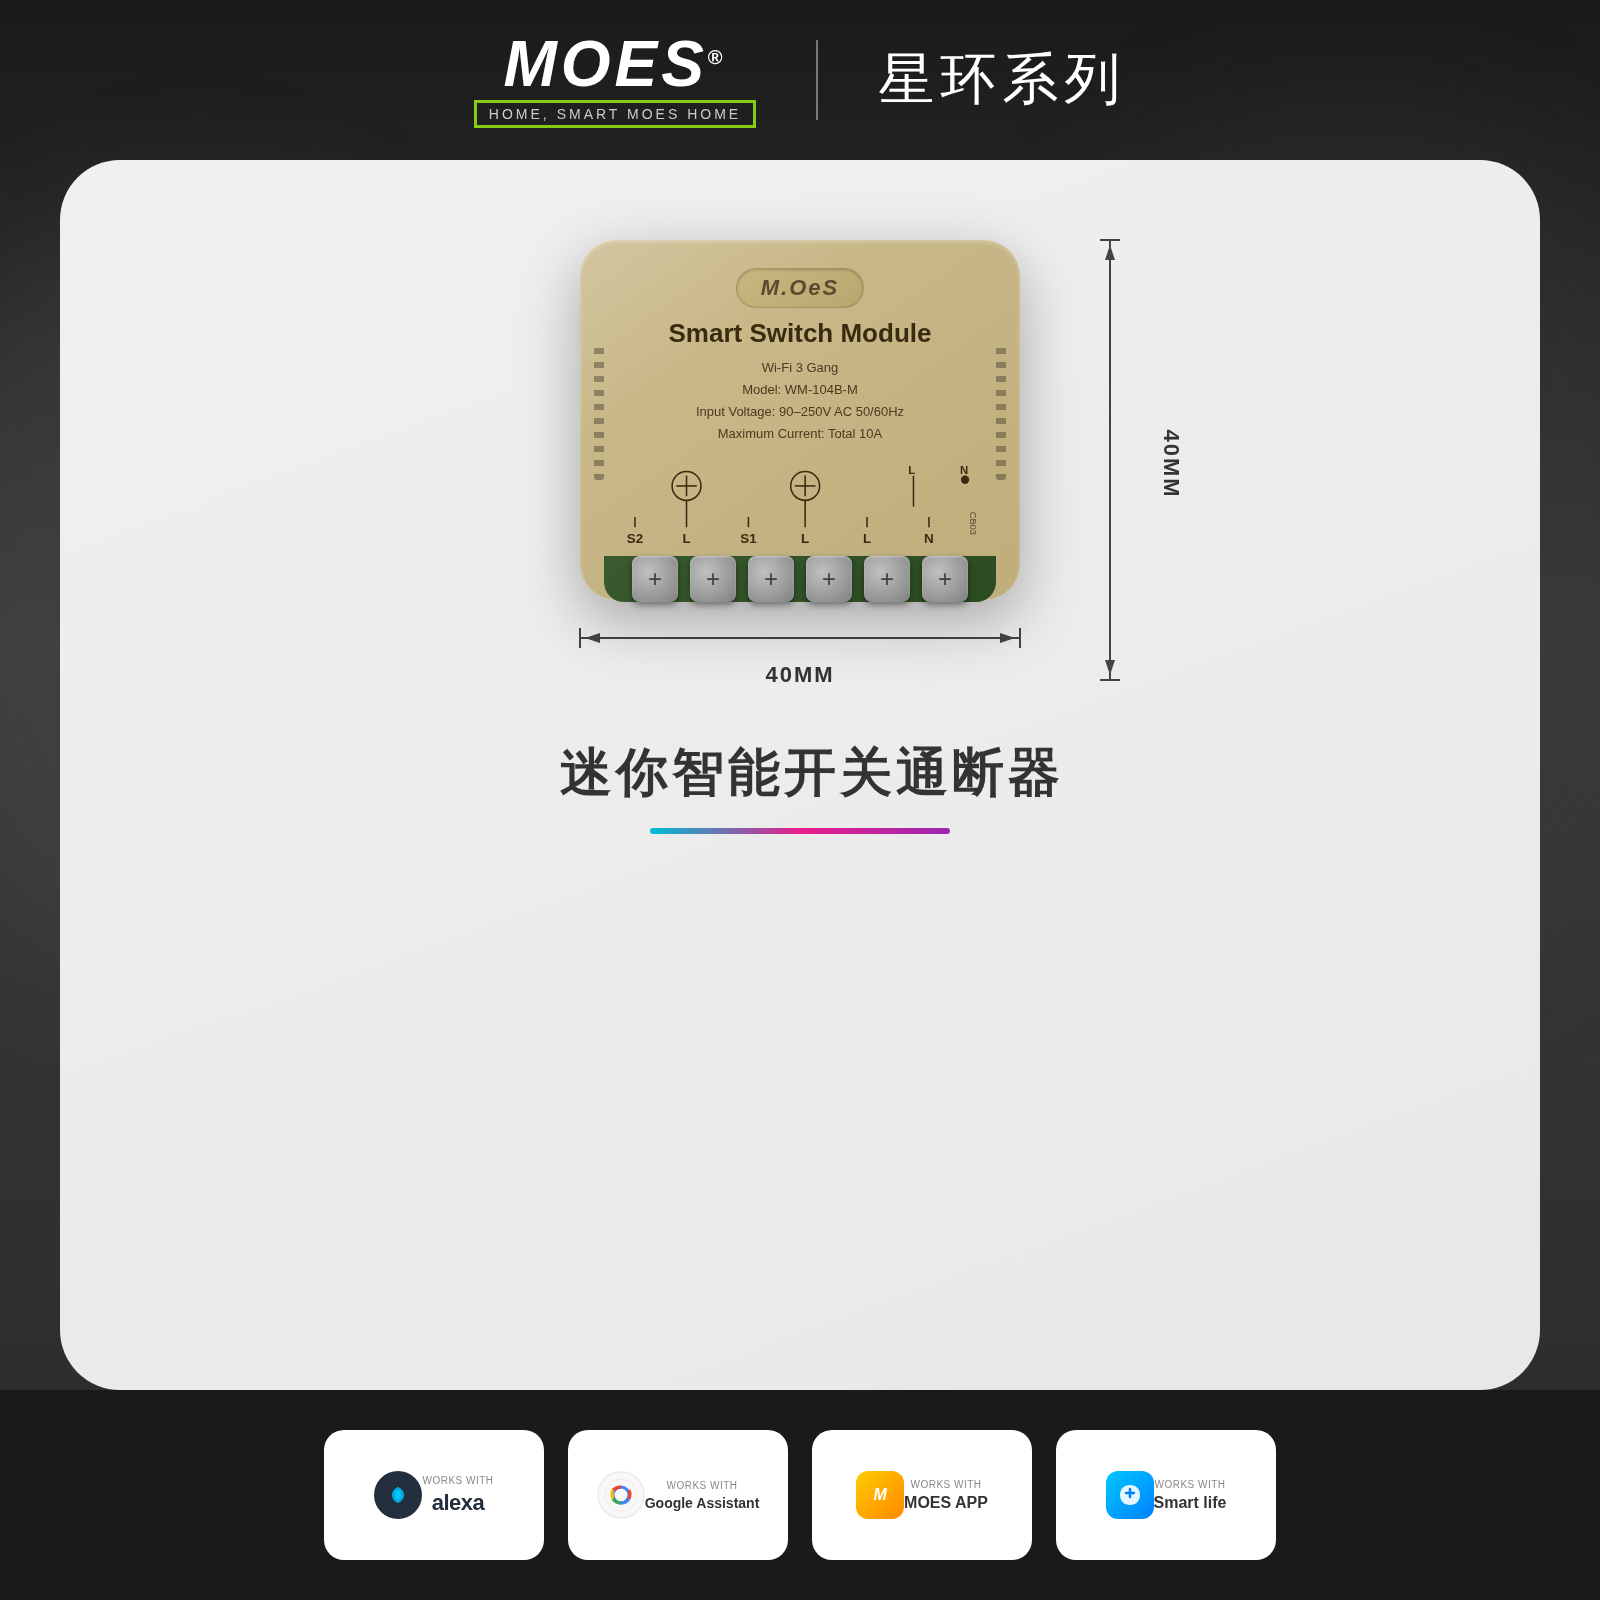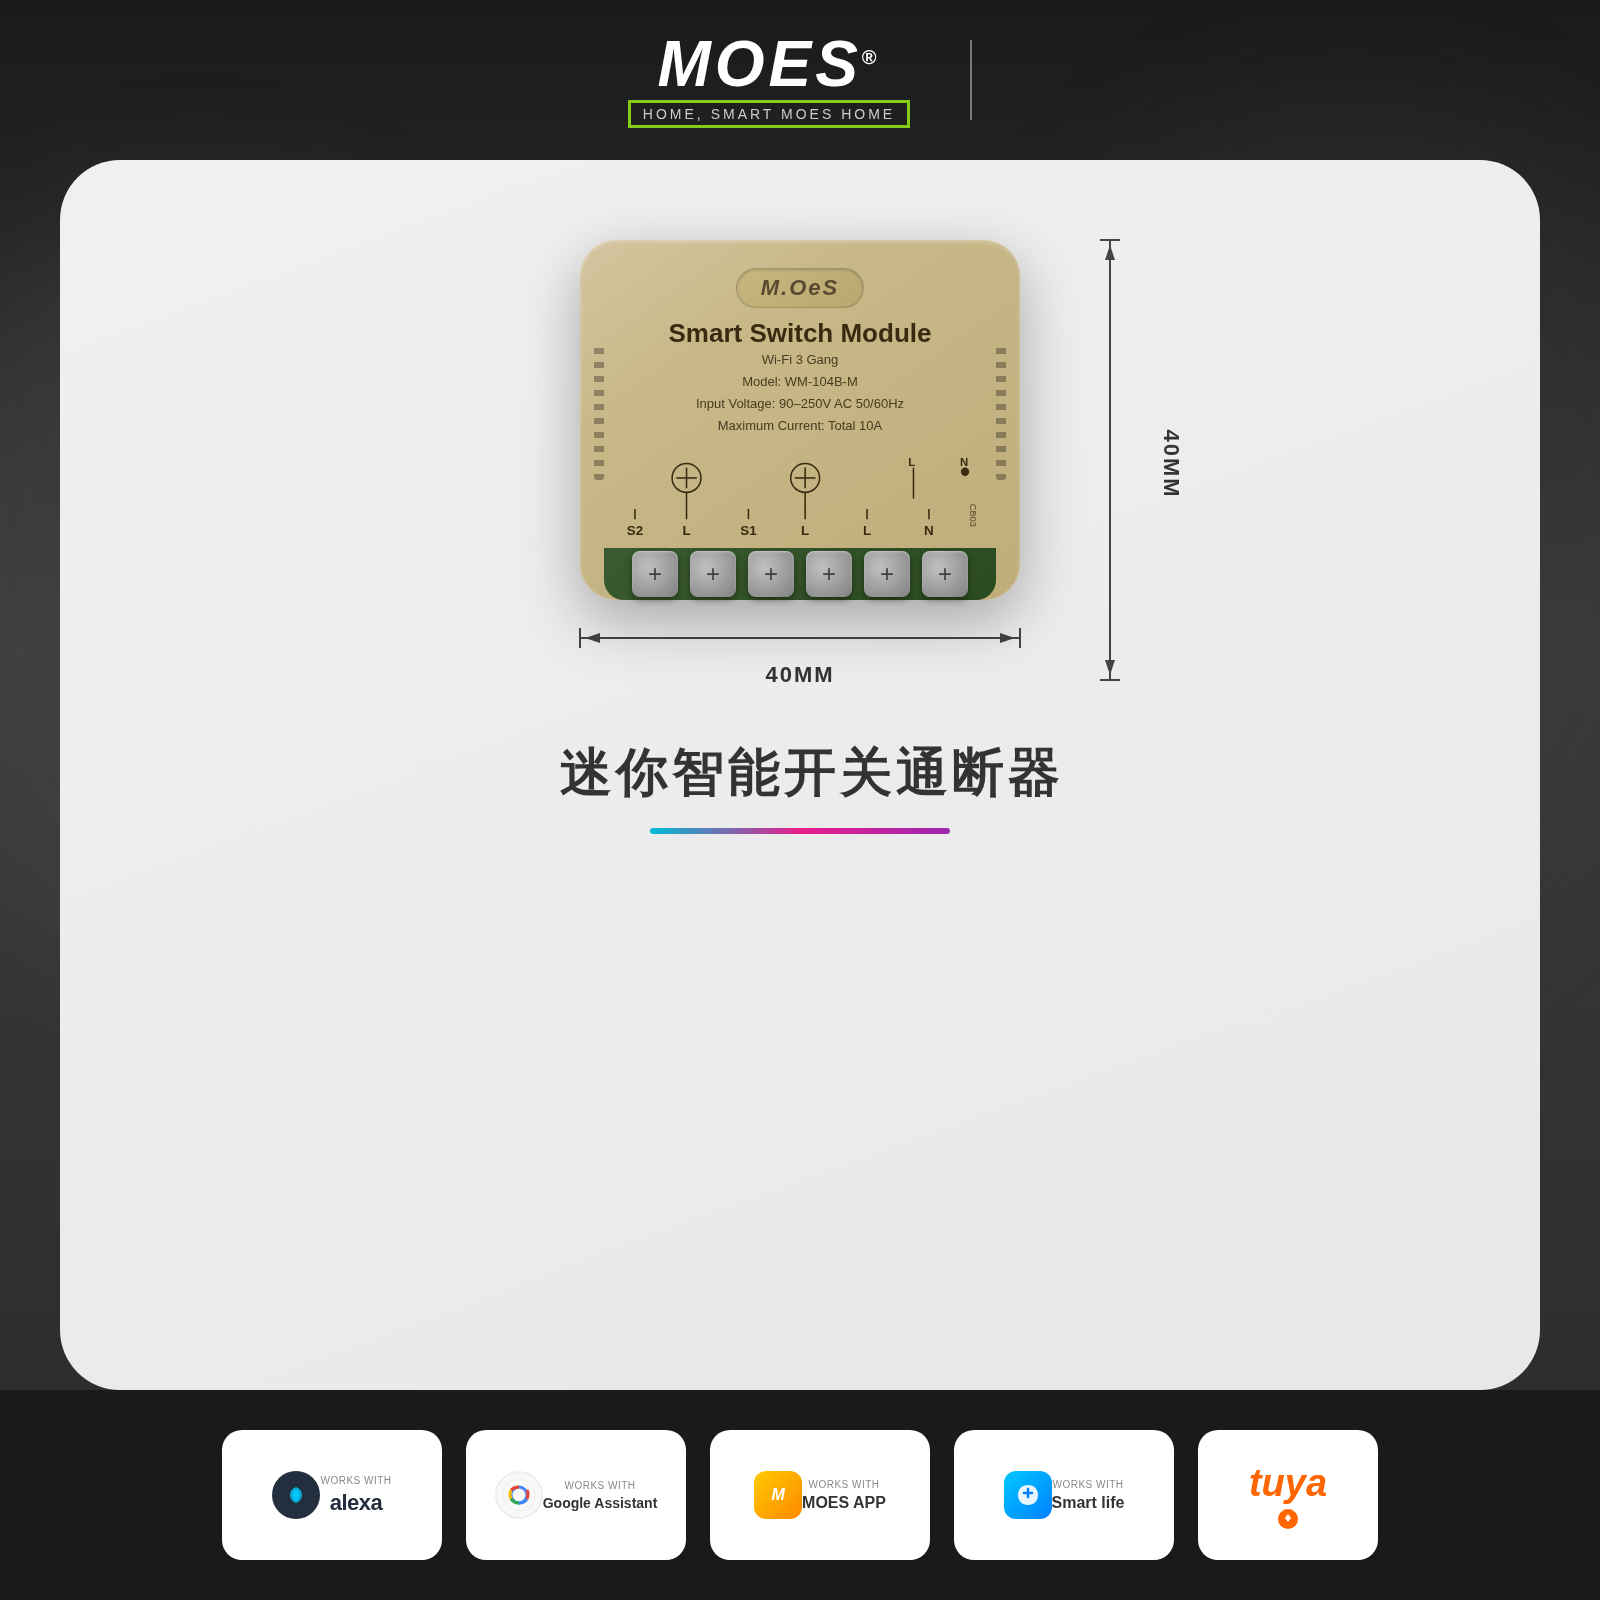--- a/index.html
+++ b/index.html
@@ -180,21 +180,21 @@
       color: #5a4a30;
       font-style: italic;
       letter-spacing: 2px;
     }
 
     .device-title {
       font-size: 26px;
       font-weight: 900;
       color: #3a2a10;
       text-align: center;
-      margin-bottom: 0;
+      margin-bottom: 8px;
     }
 
     .device-info {
       font-size: 13px;
       color: #4a3a20;
       text-align: center;
       line-height: 1.7;
       margin-bottom: 8px;
     }
 
@@ -401,20 +401,21 @@
 <div class="header">
   <div class="brand-block">
     <div class="brand-logo">
       <span>MOeS</span><span class="reg">®</span>
     </div>
     <div class="brand-tagline">HOME, SMART MOES HOME</div>
   </div>
 
   <div class="header-divider"></div>
 
+  <div class="header-series">星环系列</div>
 </div>
 
 <div class="main-card">
 
   <div style="position:relative; display:flex; flex-direction:column; align-items:center;">
 
     <svg style="position:absolute; right:-130px; top:0; width:80px; height:440px; overflow:visible;">
 
       <line x1="40" y1="0" x2="40" y2="440" stroke="#444" stroke-width="2"></line>
 
@@ -557,24 +558,14 @@
         <path d="M14 4 C8 4 4 8 4 14 C4 20 8 24 14 24 C20 24 24 20 24 14 C24 8 20 4 14 4Z" fill="white" opacity="0.9"></path>
         <path d="M14 8 L14 16 M10 12 L18 12" stroke="#0080ff" stroke-width="2.5" stroke-linecap="round"></path>
       </svg>
     </div>
     <div class="compat-badge-inner">
       <div class="works-with">WORKS WITH</div>
       <div style="font-size:16px; font-weight:700; color:#333;">Smart life</div>
     </div>
   </div>
 
-  <div class="tuya-badge">
-    <div style="display:flex; flex-direction:column; align-items:center; gap:4px;">
-      <div style="font-size:38px; font-weight:900; color:#ff6600; font-style:italic;">tuya</div>
-      <div style="width:20px; height:20px; background:#ff6600; border-radius:50%; display:flex; align-items:center; justify-content:center;">
-        <svg width="12" height="12" viewBox="0 0 12 12">
-            <path d="M6 1 L9 5 L6 9 L3 5 Z" fill="white"></path>
-          </svg>
-      </div>
-    </div>
-  </div>
 
 </div>
 
 </body></html>

